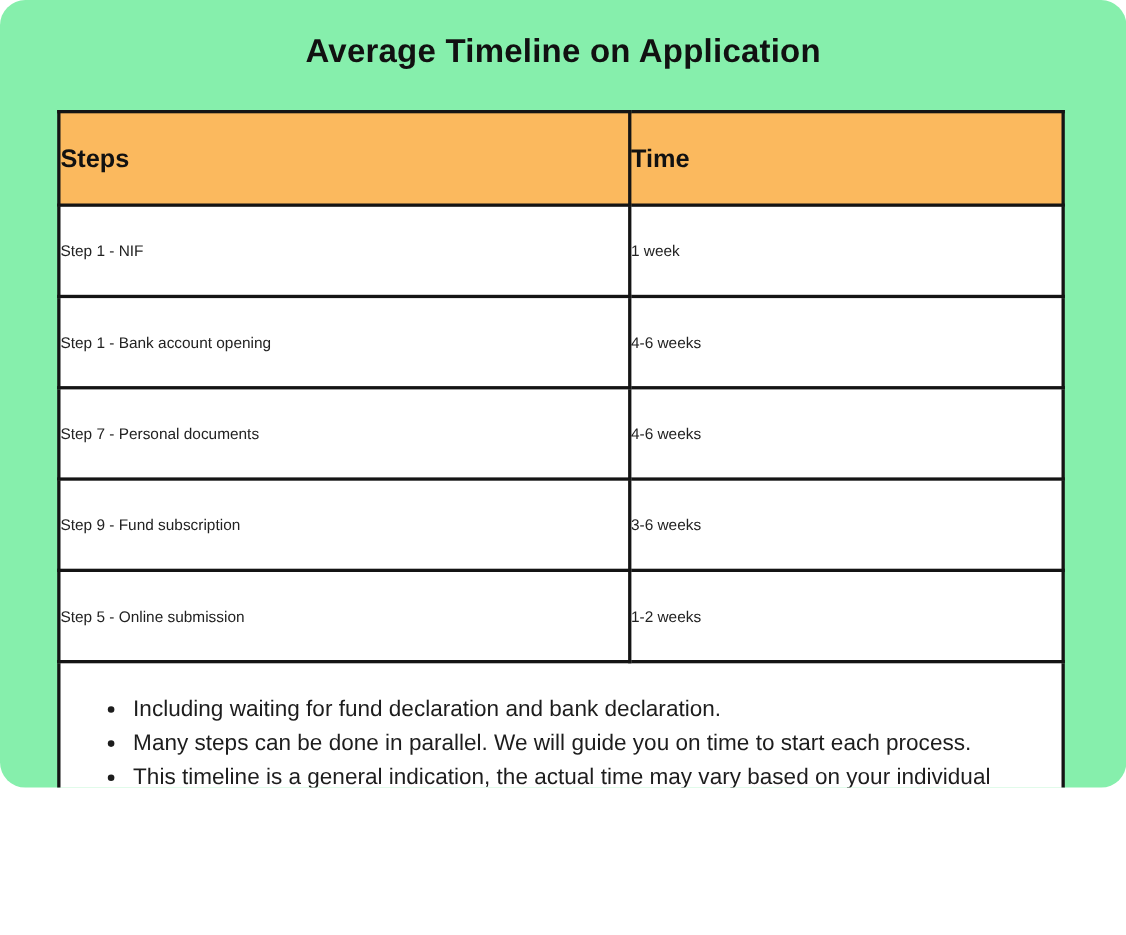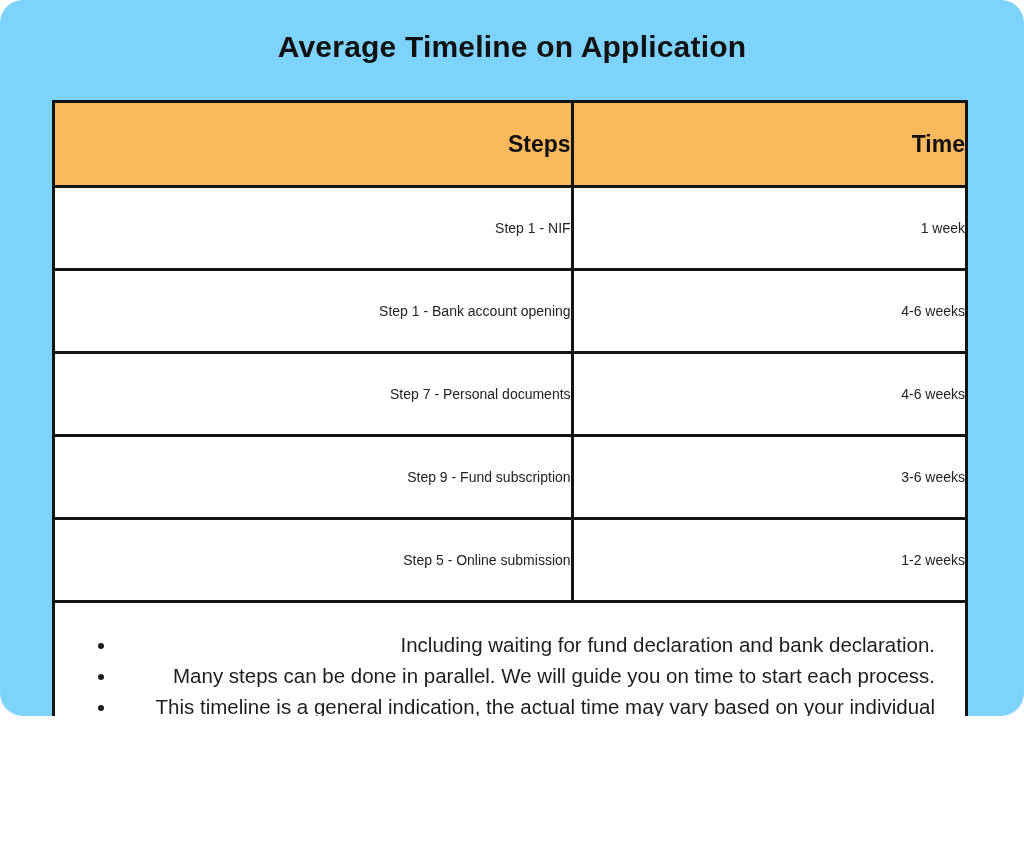--- a/index.html
+++ b/index.html
@@ -9,21 +9,21 @@
     width: 1024px;
     height: 850px;
     font-family: "Liberation Sans", sans-serif;
     color: #1d1d1d;
     -webkit-font-smoothing: antialiased;
   }
   .page {
     position: relative;
     width: 1024px;
     height: 716px;
-    background: #7dd3fc;
+    background: #86efac;
     overflow: hidden;
     border-radius: 23px;
   }
   h1.title {
     margin: 0;
     position: absolute;
     top: 30px;
     left: 0;
     width: 100%;
     text-align: center;
@@ -36,21 +36,21 @@
     position: absolute;
     top: 100px;
     left: 52px;
     width: 916px;
     border-collapse: collapse;
     table-layout: fixed;
   }
   table.timeline th,
   table.timeline td {
     border: 3px solid #141414;
-    text-align: right;
+    text-align: left;
     vertical-align: middle;
     padding: 0;
   }
   table.timeline col.c-steps { width: 56.8%; }
   table.timeline col.c-time  { width: 43.2%; }
   table.timeline th {
     height: 82px;
     background: #fbb95e; 
     font-size: 23px;
     font-weight: 700;
@@ -66,21 +66,20 @@
   table.timeline td.notes-cell {
     height: 194px;
     text-align: left;
     vertical-align: top;
     background: #ffffff;
   }
   ul.notes {
     margin: 26px 30px 0 34px;
     padding: 0 0 0 28px;
     list-style: disc;
-    text-align: right;
   }
   ul.notes li {
     font-size: 20.5px;
     line-height: 1.52;
     color: #1d1d1d;
     padding-left: 4px;
   }
 </style>
 </head>
 <body>

